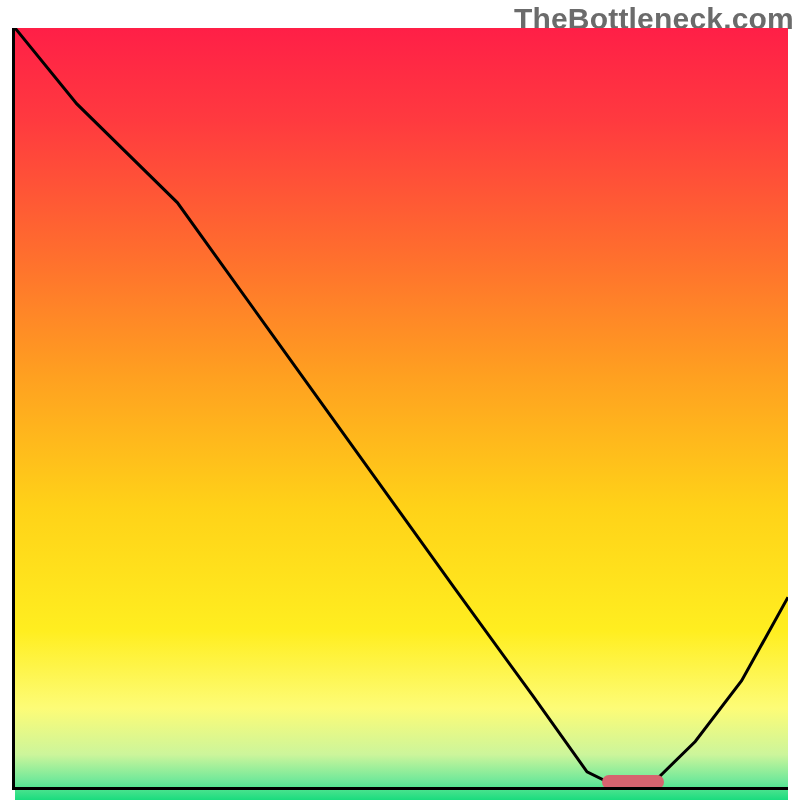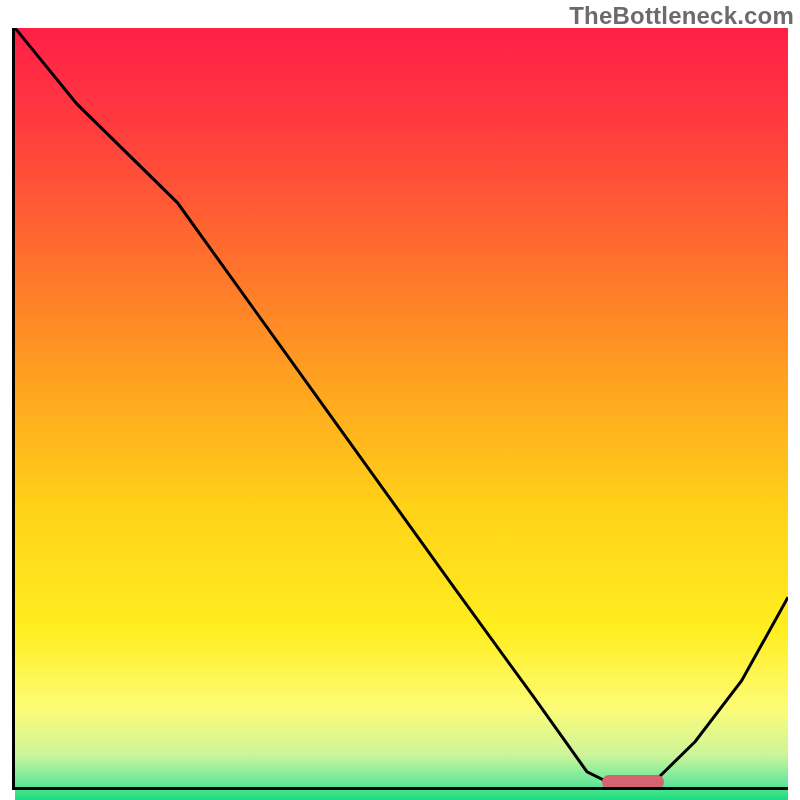--- a/index.html
+++ b/index.html
@@ -13,21 +13,21 @@
   }
   .chart-wrap {
     position: relative;
     width: 800px;
     height: 800px;
   }
   .watermark {
     position: absolute;
     top: 2px;
     right: 6px;
-    font-size: 24px;
+    font-size: 30px;
     font-weight: 600;
     color: #6b6b6b;
     letter-spacing: 0.2px;
     user-select: none;
   }
   .plot {
     position: absolute;
     left: 12px;
     top: 28px;
     width: 776px;

